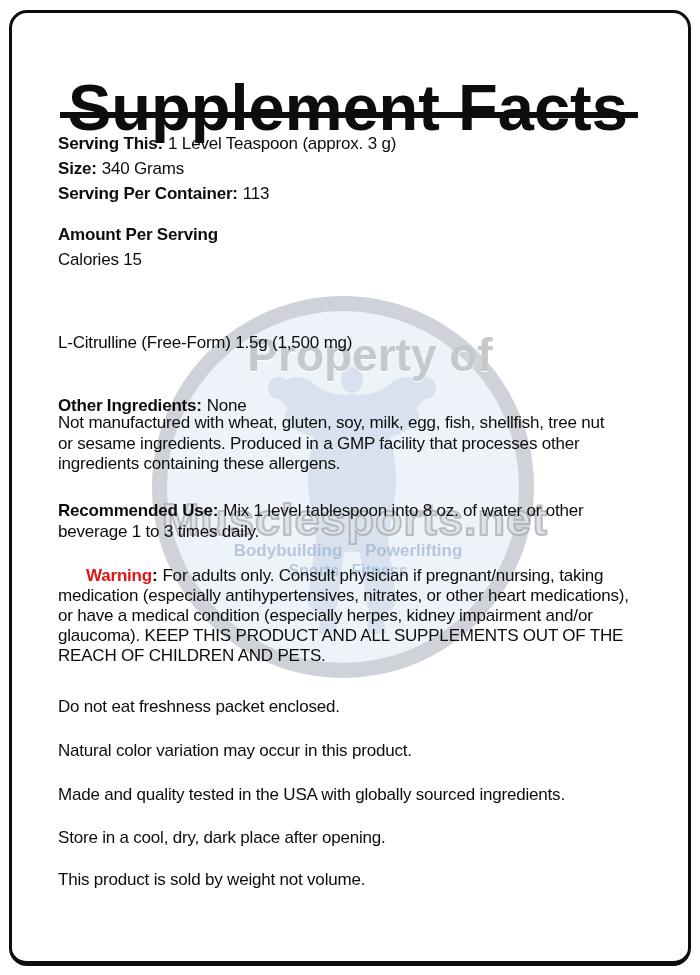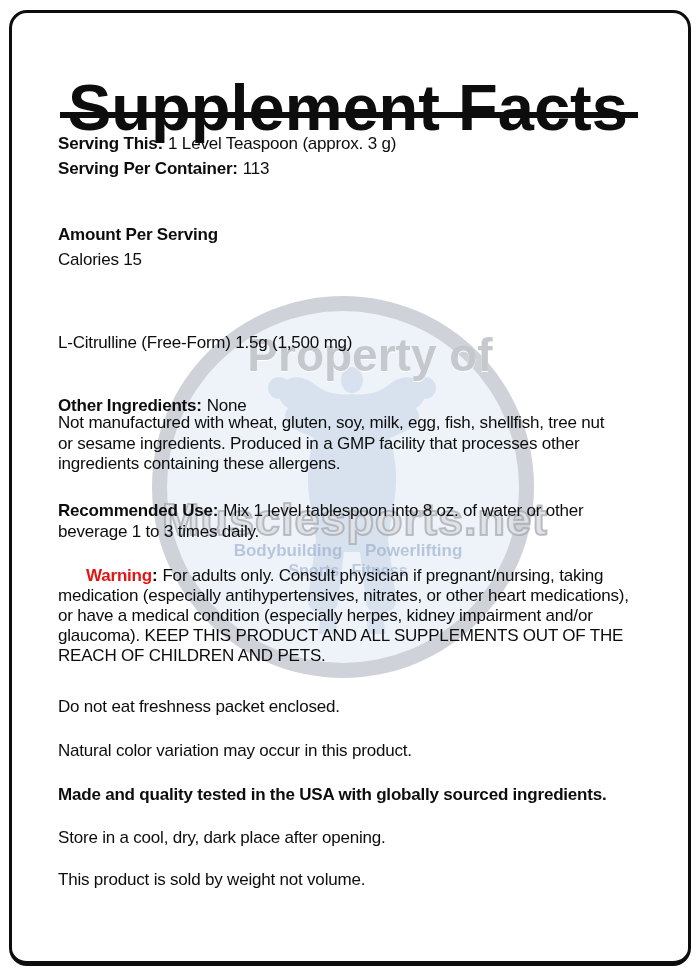--- a/index.html
+++ b/index.html
@@ -46,21 +46,21 @@
   .serving{top:131px;}
   .amount{top:222px;}
   .ing1{top:285px;}
   .ing2{top:333px;}
   .other{top:372px;margin-top:24px;}
   .allergen{top:413px;}
   .recommended{top:501px;}
   .warning{top:566px;}
   .note0{top:697px;}
   .note1{top:741px;}
-  .note2{top:785px;font-weight:bold;}
+  .note2{top:785px;}
   .note3{top:828px;}
   .note4{top:870px;}
 </style>
 </head>
 <body>
 
 <div class="wm">
   <div class="wm-ring"></div>
   <svg class="wm-fig" width="200" height="300" viewBox="0 0 200 280">
     <g fill="#c6d5e7" opacity="0.65">
@@ -84,20 +84,23 @@
 </div>
 
 <div class="content">
 
   <h1 class="title">Supplement Facts</h1>
   <div class="rule"></div>
 
   <div class="block serving lh25">
     <div class="line">
       <span class="lbl">Serving This:</span><span>1 Level Teaspoon (approx. 3 g)</span>
+    </div>
+    <div class="line">
+      <span class="lbl">Size:</span><span>340 Grams</span>
     </div>
     <div class="line">
       <span class="lbl">Serving Per Container:</span><span>113</span>
     </div>
   </div>
 
   <div class="block amount lh25">
     <div class="line b">Amount Per Serving</div>
     <div class="line">Calories 15</div>
   </div>

